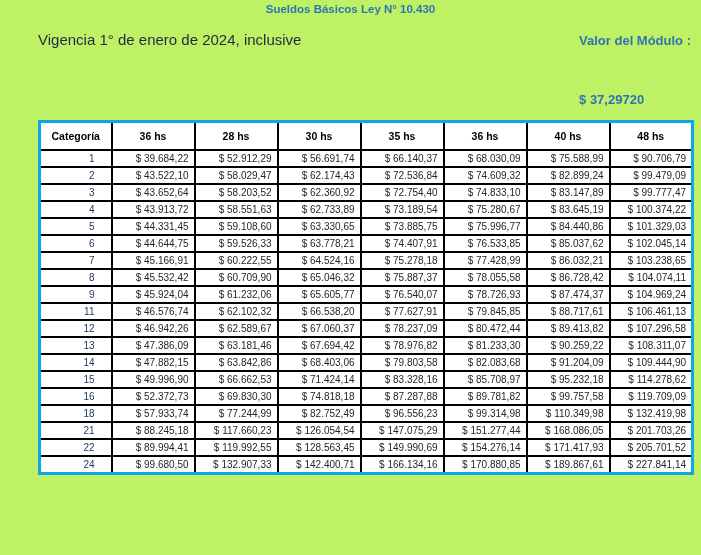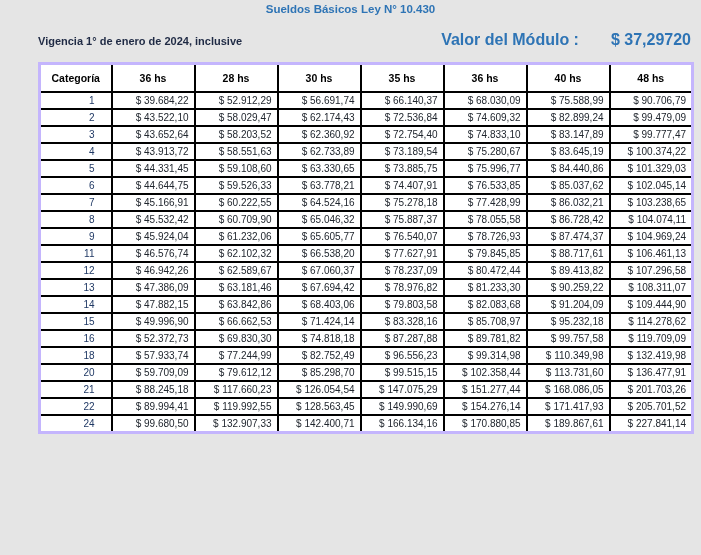--- a/index.html
+++ b/index.html
@@ -1,52 +1,53 @@
 <!DOCTYPE html>
 <html><head>
 <meta charset="utf-8">
 <style>
   html,body { margin:0; padding:0; background:#ffffff; }
   body { font-family:"Liberation Sans", sans-serif; }
   .page {
     position:relative;
     width:701px; height:555px;
-    background:#e5e5e5;
+    background:#bef264;
     overflow:hidden;
   }
   .doc-title {
     padding-top:3px;
     text-align:center;
     font-size:11.5px;
     font-weight:bold;
     color:#2E74B5;
   }
   .subhead {
     display:flex;
     justify-content:space-between;
     align-items:baseline;
     margin:16px 10px 0 38px;
   }
   .vigencia {
-    font-size:11px;
-    font-weight:bold;
+    font-size:15px;
+    font-weight:normal;
     color:#1F2A44;
   }
   .module {
     display:flex;
-    gap:32px;
-    font-size:16px;
+    gap:44px;
+    font-size:13px;
     font-weight:bold;
     color:#2E74B5;
+    flex-direction:column;
   }
   table.salary {
     border-collapse:collapse;
     table-layout:fixed;
     margin:13px 0 8px 38px;
-    border:3px solid #c4b5fd;
+    border:3px solid #0ea5e9;
   }
   table.salary th, table.salary td {
     border:2px solid #000;
     background:#ffffff;
     overflow:hidden;
     white-space:nowrap;
   }
   table.salary th {
     height:26px;
     font-size:10.5px;
@@ -261,30 +262,20 @@
           <td class="cat">18</td>
           <td>$ 57.933,74</td>
           <td>$ 77.244,99</td>
           <td>$ 82.752,49</td>
           <td>$ 96.556,23</td>
           <td>$ 99.314,98</td>
           <td>$ 110.349,98</td>
           <td>$ 132.419,98</td>
         </tr>
         <tr>
-          <td class="cat">20</td>
-          <td>$ 59.709,09</td>
-          <td>$ 79.612,12</td>
-          <td>$ 85.298,70</td>
-          <td>$ 99.515,15</td>
-          <td>$ 102.358,44</td>
-          <td>$ 113.731,60</td>
-          <td>$ 136.477,91</td>
-        </tr>
-        <tr>
           <td class="cat">21</td>
           <td>$ 88.245,18</td>
           <td>$ 117.660,23</td>
           <td>$ 126.054,54</td>
           <td>$ 147.075,29</td>
           <td>$ 151.277,44</td>
           <td>$ 168.086,05</td>
           <td>$ 201.703,26</td>
         </tr>
         <tr>

